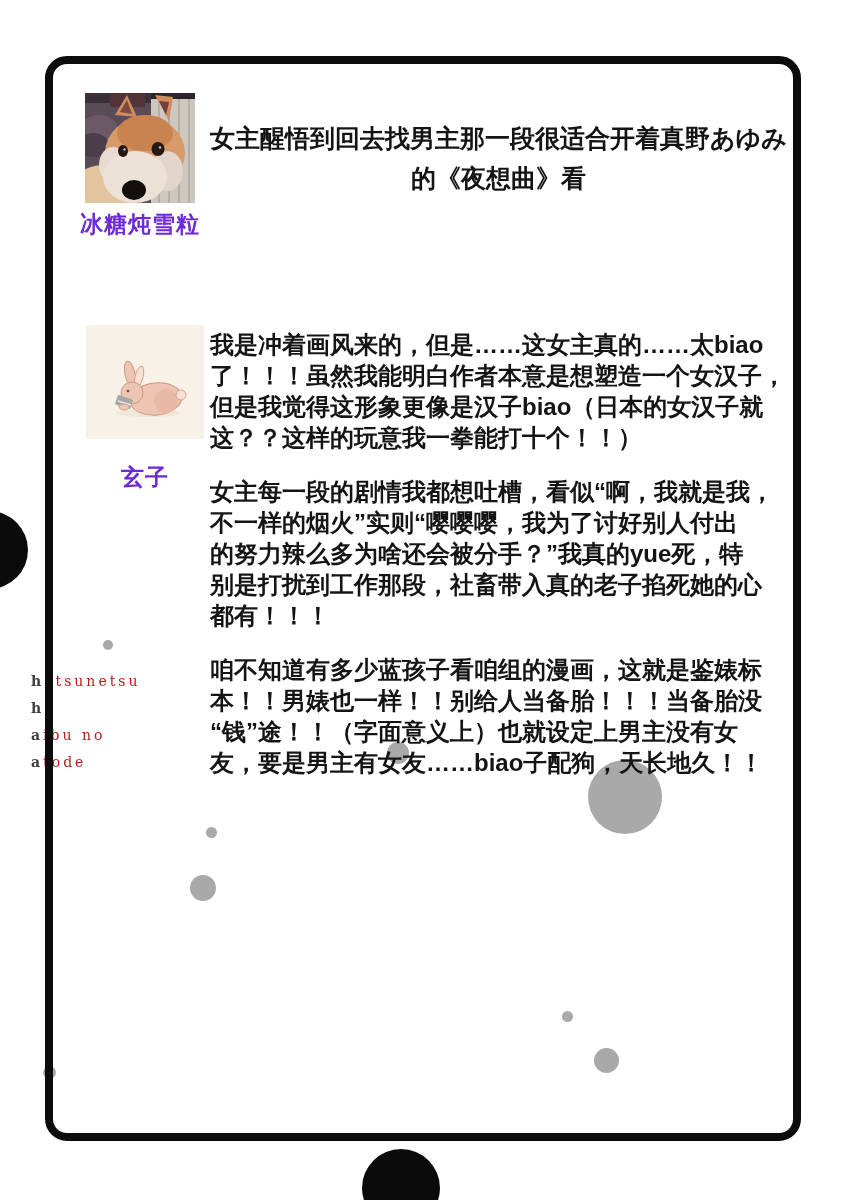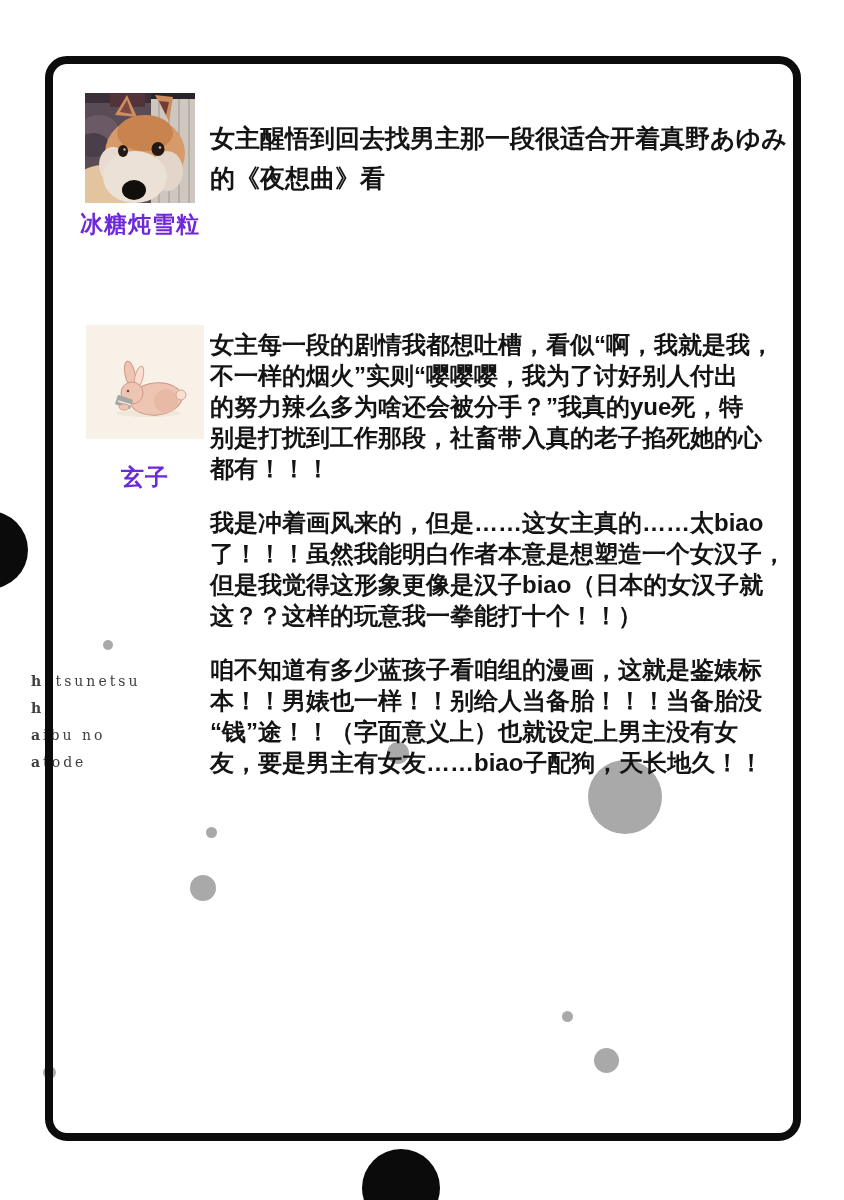--- a/index.html
+++ b/index.html
@@ -13,35 +13,35 @@
     border:8px solid #0c0c0c;border-radius:22px;box-sizing:border-box;
     z-index:6;pointer-events:none;background:transparent;
   }
   .avatar{position:absolute;z-index:2;display:block;}
   .username{
     position:absolute;z-index:2;color:#6d28d9;font-weight:700;
     font-size:23px;text-align:center;width:140px;letter-spacing:1px;
   }
   .comment-text{
     position:absolute;z-index:2;color:#141414;font-weight:600;
-    white-space:pre;line-height:40px;font-size:25px;
+    white-space:pre;line-height:40px;font-size:25px;text-align:center;
   }
   .comment-body{position:absolute;z-index:2;left:210px;top:329px;}
   .comment-body .para{
     color:#141414;font-weight:600;white-space:pre;
     font-size:24px;line-height:31px;margin:0 0 23px 0;
   }
   .comment-body .para:last-child{margin-bottom:12px;}
   .watermark{
     position:absolute;left:31px;top:668px;z-index:1;
     font-family:"DejaVu Serif","Liberation Serif",serif;
     font-size:14px;letter-spacing:3px;line-height:27px;
   }
   .watermark .wm-head{color:#3f3f3f;font-weight:700;}
-  .watermark .wm-tail{color:#404040;}
+  .watermark .wm-tail{color:#b91c1c;}
   .dot{position:absolute;border-radius:50%;background:#a9a9a9;z-index:1;}
   .dot-under-text{z-index:0;}
   .dot-on-border{z-index:4;}
   .blk{position:absolute;border-radius:50%;background:#0b0b0b;z-index:3;}
 </style>
 </head>
 <body>
 
 <div class="frame"></div>
 
@@ -88,29 +88,29 @@
   <circle cx="80" cy="76" r="12" fill="#e8b9a5"></circle>
   <circle cx="95" cy="70" r="5" fill="#f7dfd4" stroke="#d8a390" stroke-width="1"></circle>
   <circle cx="46" cy="68" r="11" fill="#eec5b2" stroke="#cf9884" stroke-width="1"></circle>
   <rect x="30" y="72" width="16" height="10" rx="1" fill="#a7a7a3" transform="rotate(18 38 77)"></rect>
   <line x1="32" y1="76" x2="45" y2="80" stroke="#e9e9e6" stroke-width="1.5"></line>
   <ellipse cx="38" cy="82" rx="5" ry="3" fill="#eec5b2" stroke="#cf9884" stroke-width="0.8"></ellipse>
   <circle cx="42" cy="66" r="1.3" fill="#6b4a3e"></circle>
 </svg>
 
 <div class="comment-body">
+  <p class="para">我是冲着画风来的，但是……这女主真的……太biao
+了！！！虽然我能明白作者本意是想塑造一个女汉子，
+但是我觉得这形象更像是汉子biao（日本的女汉子就
+这？？这样的玩意我一拳能打十个！！）</p>
   <p class="para">女主每一段的剧情我都想吐槽，看似“啊，我就是我，
 不一样的烟火”实则“嘤嘤嘤，我为了讨好别人付出
 的努力辣么多为啥还会被分手？”我真的yue死，特
 别是打扰到工作那段，社畜带入真的老子掐死她的心
 都有！！！</p>
-  <p class="para">我是冲着画风来的，但是……这女主真的……太biao
-了！！！虽然我能明白作者本意是想塑造一个女汉子，
-但是我觉得这形象更像是汉子biao（日本的女汉子就
-这？？这样的玩意我一拳能打十个！！）</p>
   <p class="para">咱不知道有多少蓝孩子看咱组的漫画，这就是鉴婊标
 本！！男婊也一样！！别给人当备胎！！！当备胎没
 “钱”途！！（字面意义上）也就设定上男主没有女
 友，要是男主有女友……biao子配狗，天长地久！！</p>
 </div>
 
 <div class="username" style="left:75px;top:462px">玄子</div>
 
 <div class="watermark">
   <div><span class="wm-head">h</span><span class="wm-tail">atsunetsu</span></div>

